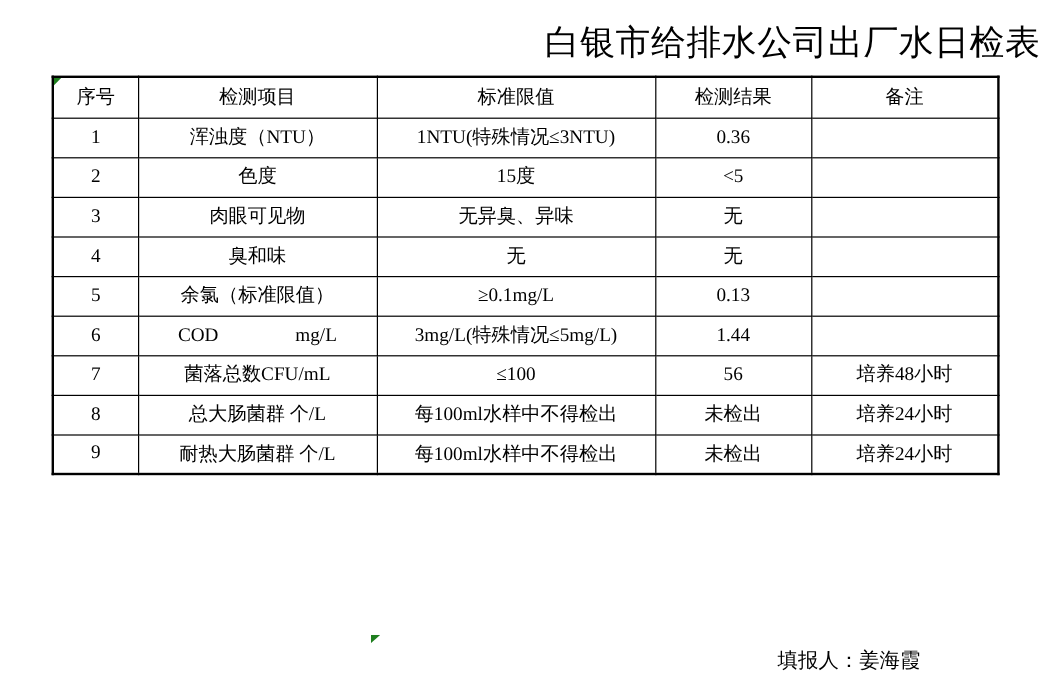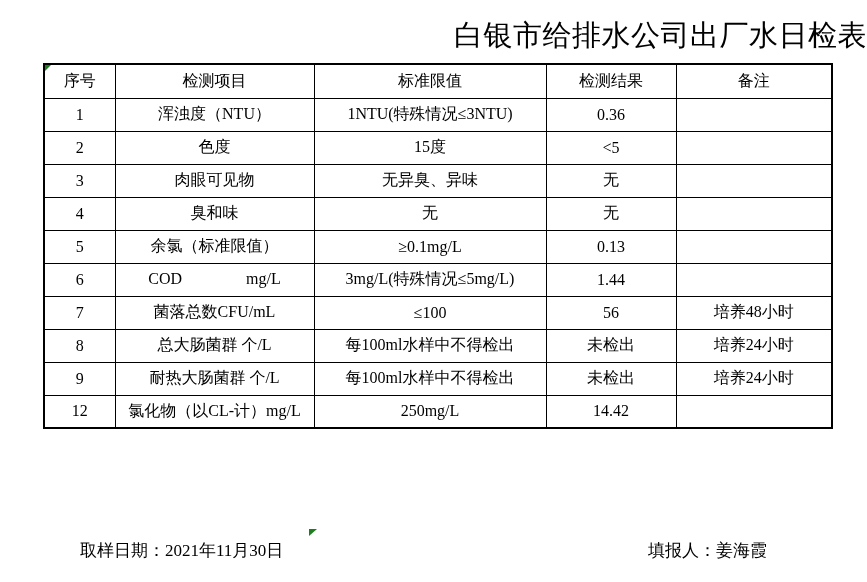--- a/index.html
+++ b/index.html
@@ -148,28 +148,20 @@
         <td>未检出</td>
         <td>培养24小时</td>
       </tr>
       <tr>
         <td>9</td>
         <td>耐热大肠菌群 个/L</td>
         <td>每100ml水样中不得检出</td>
         <td>未检出</td>
         <td>培养24小时</td>
       </tr>
-      <tr>
-        <td>12</td>
-        <td>氯化物（以CL-计）mg/L</td>
-        <td>250mg/L</td>
-        <td>14.42</td>
-        <td></td>
-      </tr>
     </tbody>
 </table>
 
 <span id="marker-below-table" class="corner-marker" style="background: rgb(30, 126, 30);"></span>
 
 <div class="footer">
-  <span id="footer-sampling-date" class="footer-item">取样日期：2021年11月30日</span>
   <span id="footer-reporter" class="footer-item">填报人：姜海霞</span>
 </div>
 
 </body></html>

